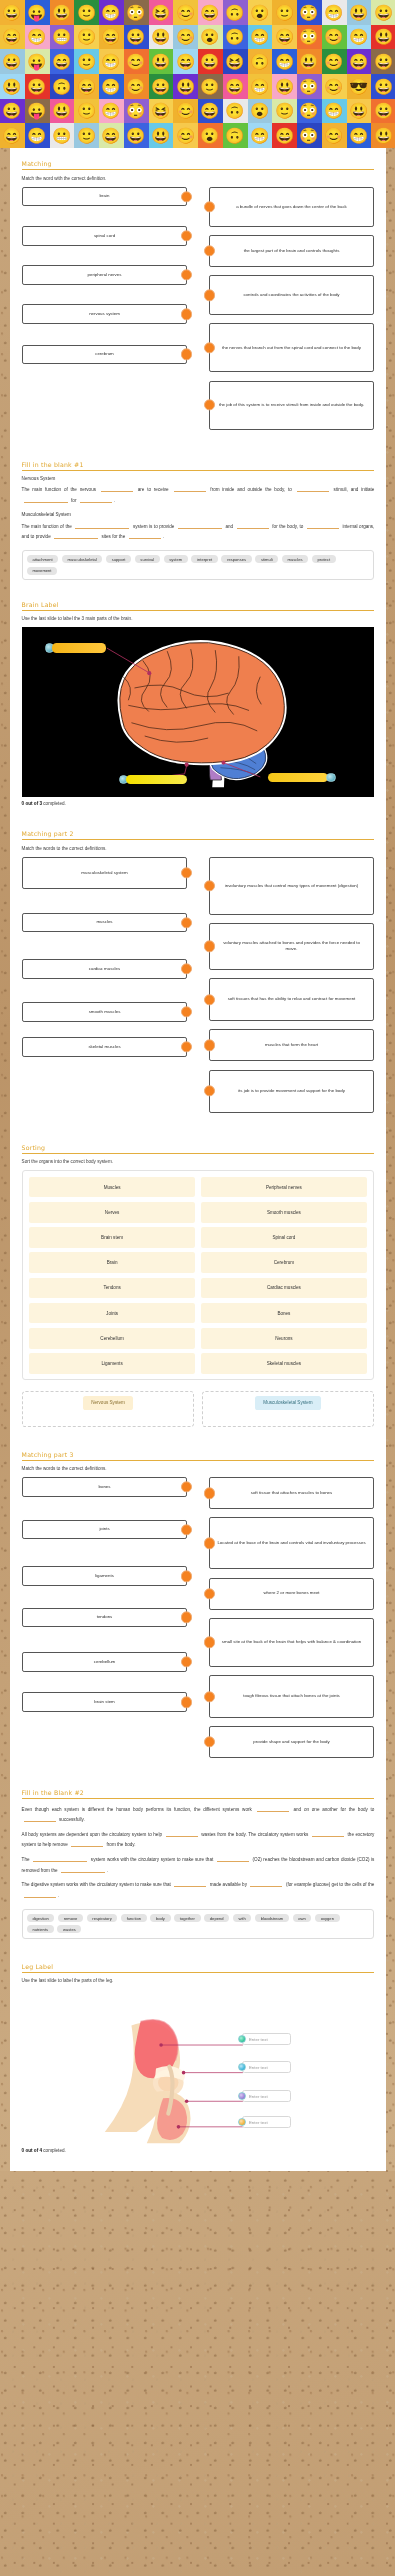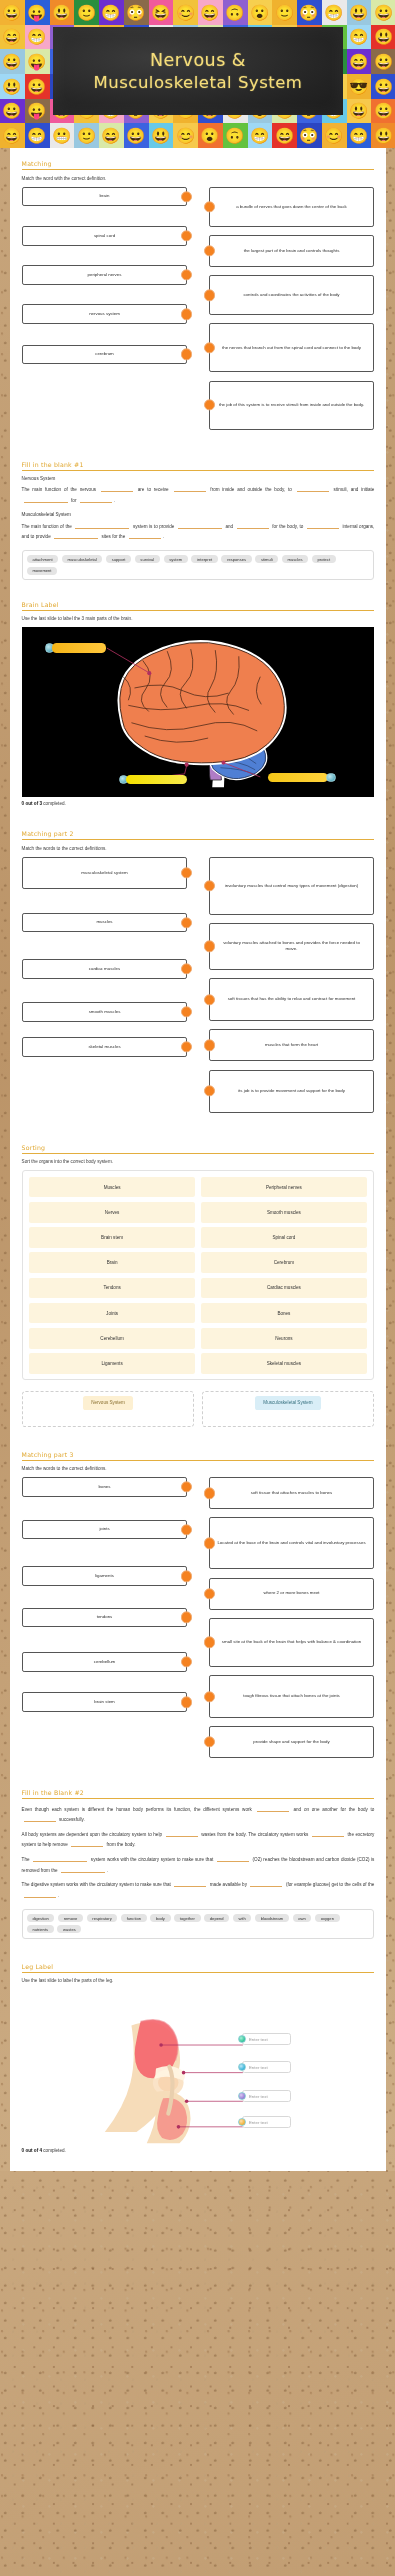--- a/index.html
+++ b/index.html
@@ -231,24 +231,20 @@
         <div class="emoji-cell" style="background: rgb(246, 201, 76);">😊</div>
         <div class="emoji-cell" style="background: rgb(240, 112, 48);">😮</div>
         <div class="emoji-cell" style="background: rgb(99, 194, 62);">🙃</div>
         <div class="emoji-cell" style="background: rgb(159, 216, 245);">😁</div>
         <div class="emoji-cell" style="background: rgb(228, 50, 42);">😄</div>
         <div class="emoji-cell" style="background: rgb(43, 70, 194);">😳</div>
         <div class="emoji-cell" style="background: rgb(242, 178, 51);">😊</div>
         <div class="emoji-cell" style="background: rgb(43, 95, 217);">😁</div>
         <div class="emoji-cell" style="background: rgb(239, 138, 42);">😃</div>
       </div>
-    <div class="chalkboard">
-      <div class="chalk-line">Nervous &amp;</div>
-      <div class="chalk-line l2">Musculoskeletal System</div>
-    </div>
   </div>
 
   <div class="sheet">
 
     <div class="sec">
       <div class="sec-title">Matching</div>
       <div class="sec-rule"></div>
       <div class="instr">Match the word with the correct definition.</div>
 
       <div class="match-row">

